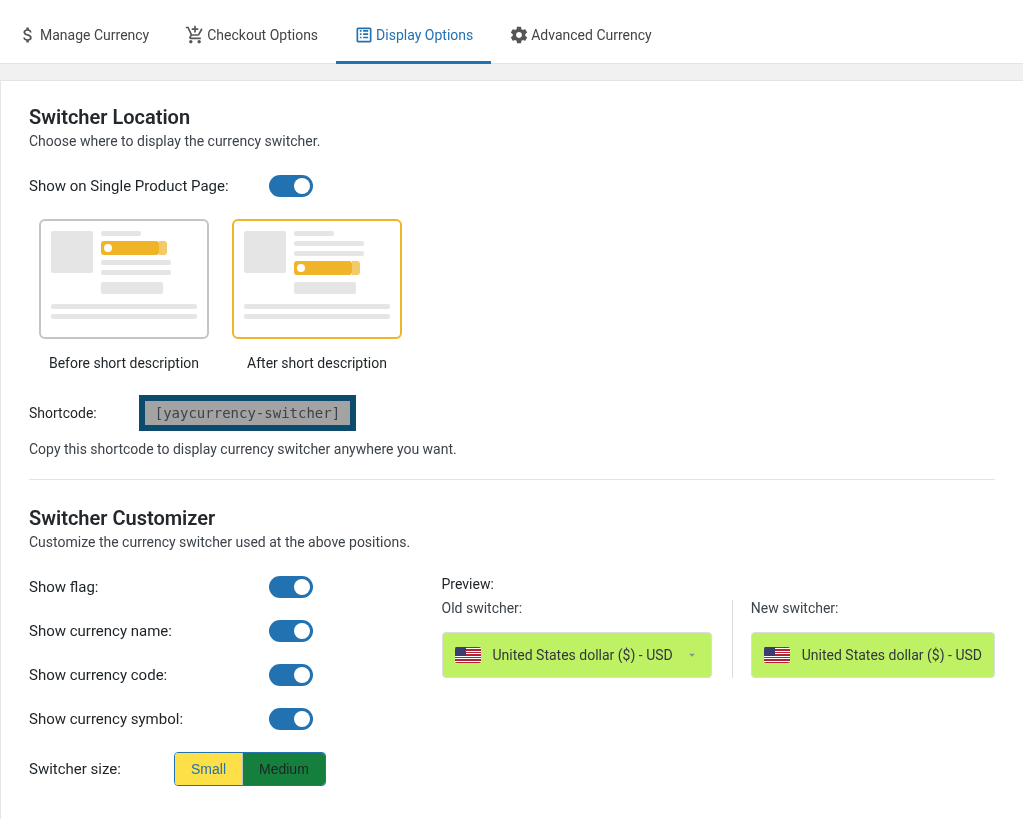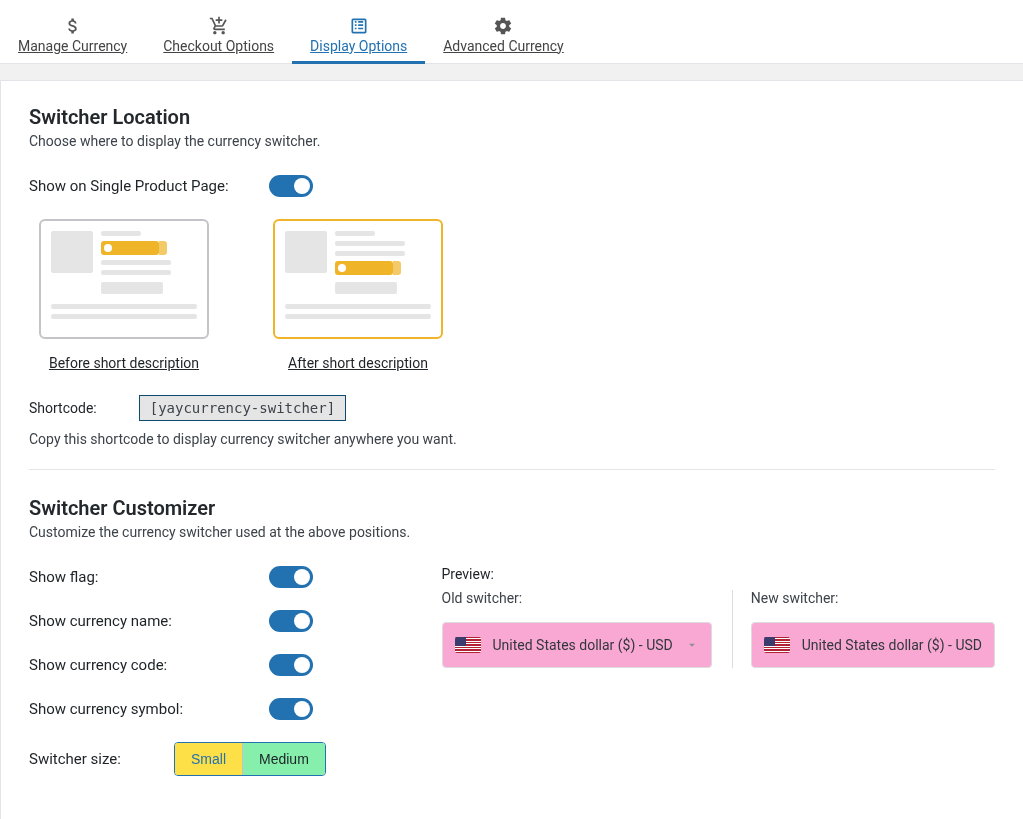--- a/index.html
+++ b/index.html
@@ -11,30 +11,29 @@
     width: 1023px;
   }
   .tabbar {
     display: flex;
     background: #fff;
     border-bottom: 1px solid #e2e4e7;
     height: 64px;
   }
   .tab {
     display: flex;
-    flex-direction: column;
+    flex-direction: row;
     align-items: center;
     justify-content: center;
     padding: 8px 18px 0;
     cursor: pointer;
     height: 64px;
     border-bottom: 3px solid transparent;
     color: #444;
     gap: 2px;
-    text-decoration: underline;
   }
   .tab.active {
     border-bottom-color: #2271b1;
     color: #2271b1;
   }
   .tab svg { fill: #555; }
   .tab.active svg { fill: #2271b1; }
   .tab-label { font-size: 14px; }
   .panel {
     margin: 16px 0 0 0;
@@ -48,21 +47,21 @@
   .row { display: flex; align-items: center; margin-bottom: 22px; }
   .row-label { width: 240px; color: #1d2327; font-size: 15px; }
   .toggle {
     position: relative; width: 44px; height: 22px;
     background: #2271b1; border-radius: 11px; cursor: pointer;
   }
   .toggle::after {
     content: ""; position: absolute; right: 3px; top: 3px;
     width: 16px; height: 16px; border-radius: 50%; background: #fff;
   }
-  .layout-options { display: flex; gap: 64px; margin: 10px 0 24px 10px; text-decoration: underline; }
+  .layout-options { display: flex; gap: 23px; margin: 10px 0 24px 10px; }
   .layout-card { width: 170px; text-align: center; cursor: pointer; }
   .layout-thumb {
     width: 170px; height: 120px;
     border: 2px solid #c3c4c7; border-radius: 6px;
     padding: 10px; background: #fff; position: relative;
   }
   .layout-card.selected .layout-thumb { border-color: #f0b429; }
   .layout-caption { margin-top: 16px; color: #1d2327; }
   .lt-row { display: flex; gap: 8px; }
   .lt-img { width: 42px; height: 42px; background: #e5e5e5; border-radius: 2px; }
@@ -81,57 +80,57 @@
   }
   .lt-widget::after {
     content:""; position:absolute; right:-8px; top:0; width:8px; height:14px;
     background:#f0b429; opacity:.7; border-radius:0 3px 3px 0;
   }
   .lt-cart { height:12px; width:62px; background:#e5e5e5; border-radius:2px; margin-top:2px;}
   .lt-bottom { margin-top:10px; display:flex; flex-direction:column; gap:5px;}
   .shortcode-row { display:flex; align-items:center; gap:42px; margin-bottom:10px;}
   .shortcode-row .label { color:#1d2327; }
   .code-box {
-    background:#e5e5e5; border:1px solid #0c4a6e; padding:4px 10px;
+    background:#a3a3a3; border:6px solid #0c4a6e; padding:4px 10px;
     font-family: Consolas, monospace; font-size:14px; color:#3c434a;
   }
   .helper-italic { color:#3c434a; margin-bottom: 22px; }
   hr.divider { border:none; border-top:1px solid #e2e4e7; margin: 16px 0 26px; }
 
   .customizer-flex { display:flex; gap: 56px; }
   .customizer-left { width: 360px; }
   .customizer-right { flex:1; }
   .preview-label { color:#1d2327; margin-bottom: 8px; }
   .preview-cols { display:flex; align-items:flex-start; }
   .preview-col { flex:1; }
   .preview-col.first { padding-right: 20px; }
   .preview-sep { width:1px; background:#dcdcde; align-self:stretch; margin-right:18px; }
   .preview-col-label { color:#3c434a; margin-bottom: 16px; }
   .switcher-box {
-    border:1px solid #dcdcde; border-radius:4px; background:#f9a8d4;
+    border:1px solid #dcdcde; border-radius:4px; background:#bef264;
     display:flex; align-items:center; padding: 8px 12px; height:46px; gap:12px;
     cursor:pointer;
   }
   .flag {
     width:26px; height:16px; border-radius:2px; position:relative; overflow:hidden;
     background:
       linear-gradient(#b22234 0 7.7%, #fff 0 15.4%, #b22234 0 23.1%, #fff 0 30.8%,
                       #b22234 0 38.5%, #fff 0 46.2%, #b22234 0 53.8%, #fff 0 61.5%,
                       #b22234 0 69.2%, #fff 0 76.9%, #b22234 0 84.6%, #fff 0 92.3%, #b22234 0 100%);
   }
   .flag::before {
     content:""; position:absolute; left:0; top:0; width:11px; height:9px; background:#3c3b6e;
   }
   .switcher-text { color:#32373c; flex:1; white-space:nowrap; overflow:hidden; text-overflow:ellipsis;}
   .chev { color:#8c8f94; }
   .sizer { display:flex; border:1px solid #2271b1; border-radius:4px; overflow:hidden; }
   .sizer button {
     border:none; background:#fde047; color:#2271b1; padding:8px 16px; font-size:14px; cursor:pointer;
   }
-  .sizer button.active { background:#86efac; color:#1d2327; border-left:1px solid #c0c3c8; }
+  .sizer button.active { background:#15803d; color:#1d2327; border-left:1px solid #c0c3c8; }
   .sizer button:first-child.active { border-left:none; }
 </style>
 </head>
 <body>
 
 <div class="tabbar">
   <div class="tab">
     <svg width="20" height="20" viewBox="0 0 24 24">
         <path d="M11.8 10.9c-2.27-.59-3-1.2-3-2.15 0-1.09 1.01-1.85 2.7-1.85 1.78 0 2.44.85 2.5 2.1h2.21c-.07-1.72-1.12-3.3-3.21-3.81V3h-3v2.16c-1.94.42-3.5 1.68-3.5 3.61 0 2.31 1.91 3.46 4.7 4.13 2.5.6 3 1.48 3 2.41 0 .69-.49 1.79-2.7 1.79-2.06 0-2.87-.92-2.98-2.1H6.32c.12 2.19 1.76 3.42 3.68 3.83V21h3v-2.15c1.95-.37 3.5-1.5 3.5-3.55 0-2.84-2.43-3.81-4.7-4.4z"></path>
       </svg>

